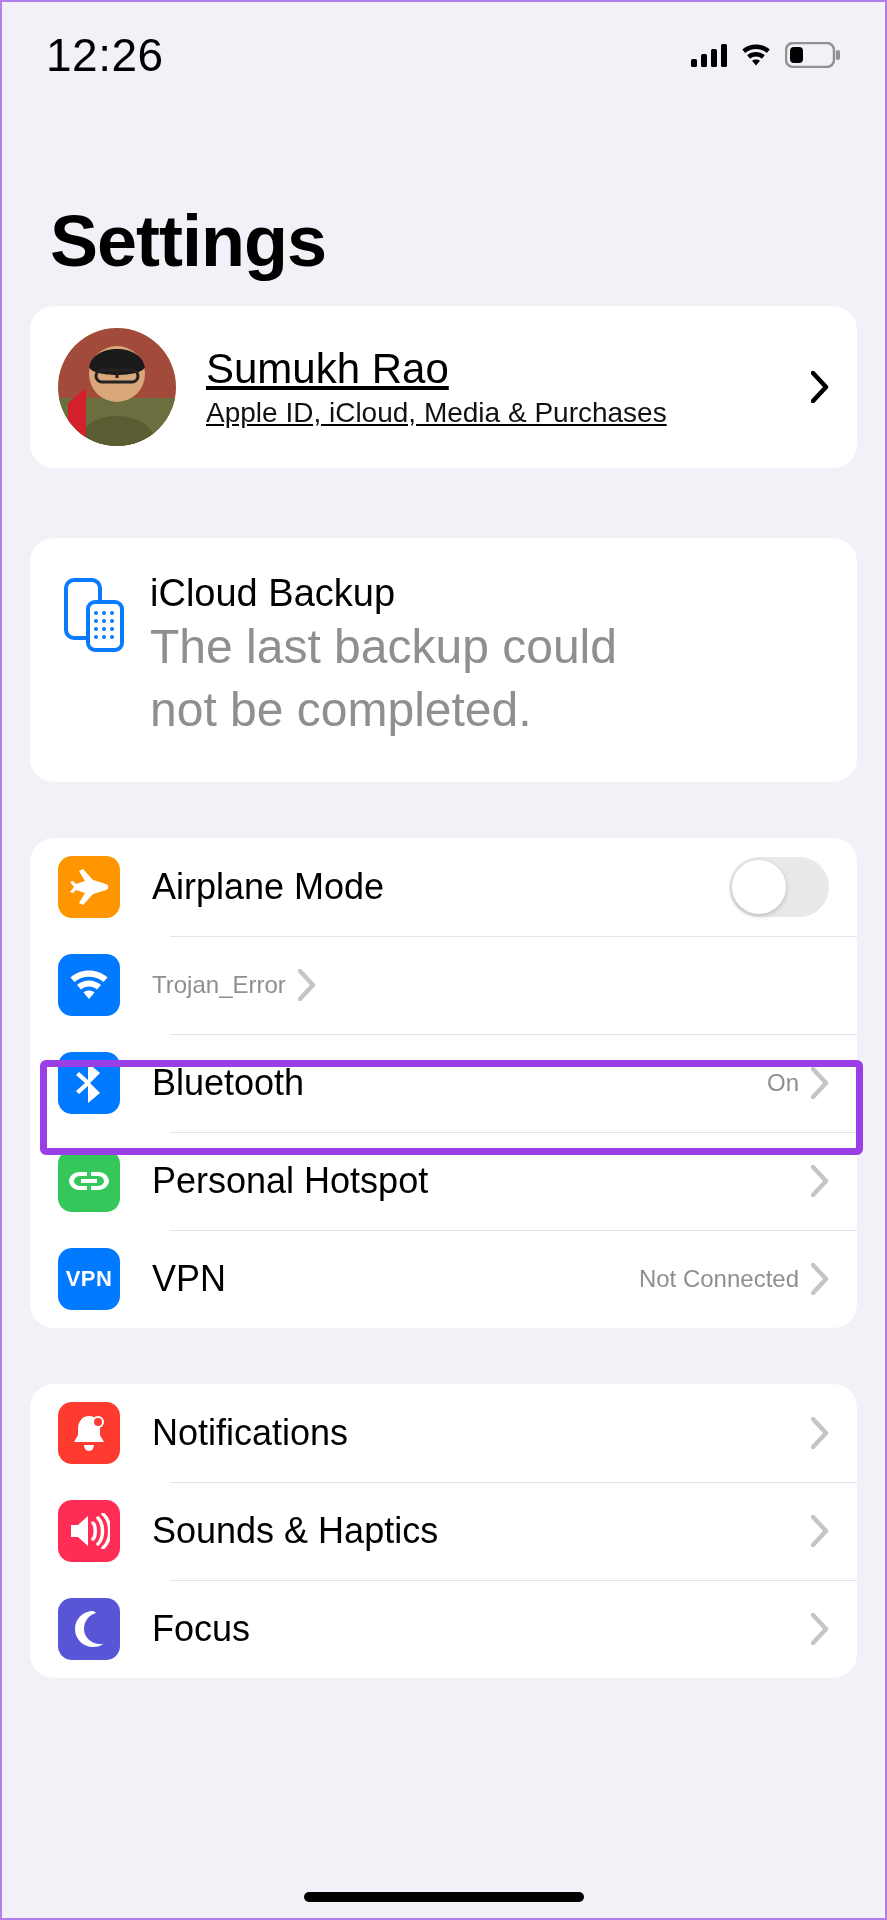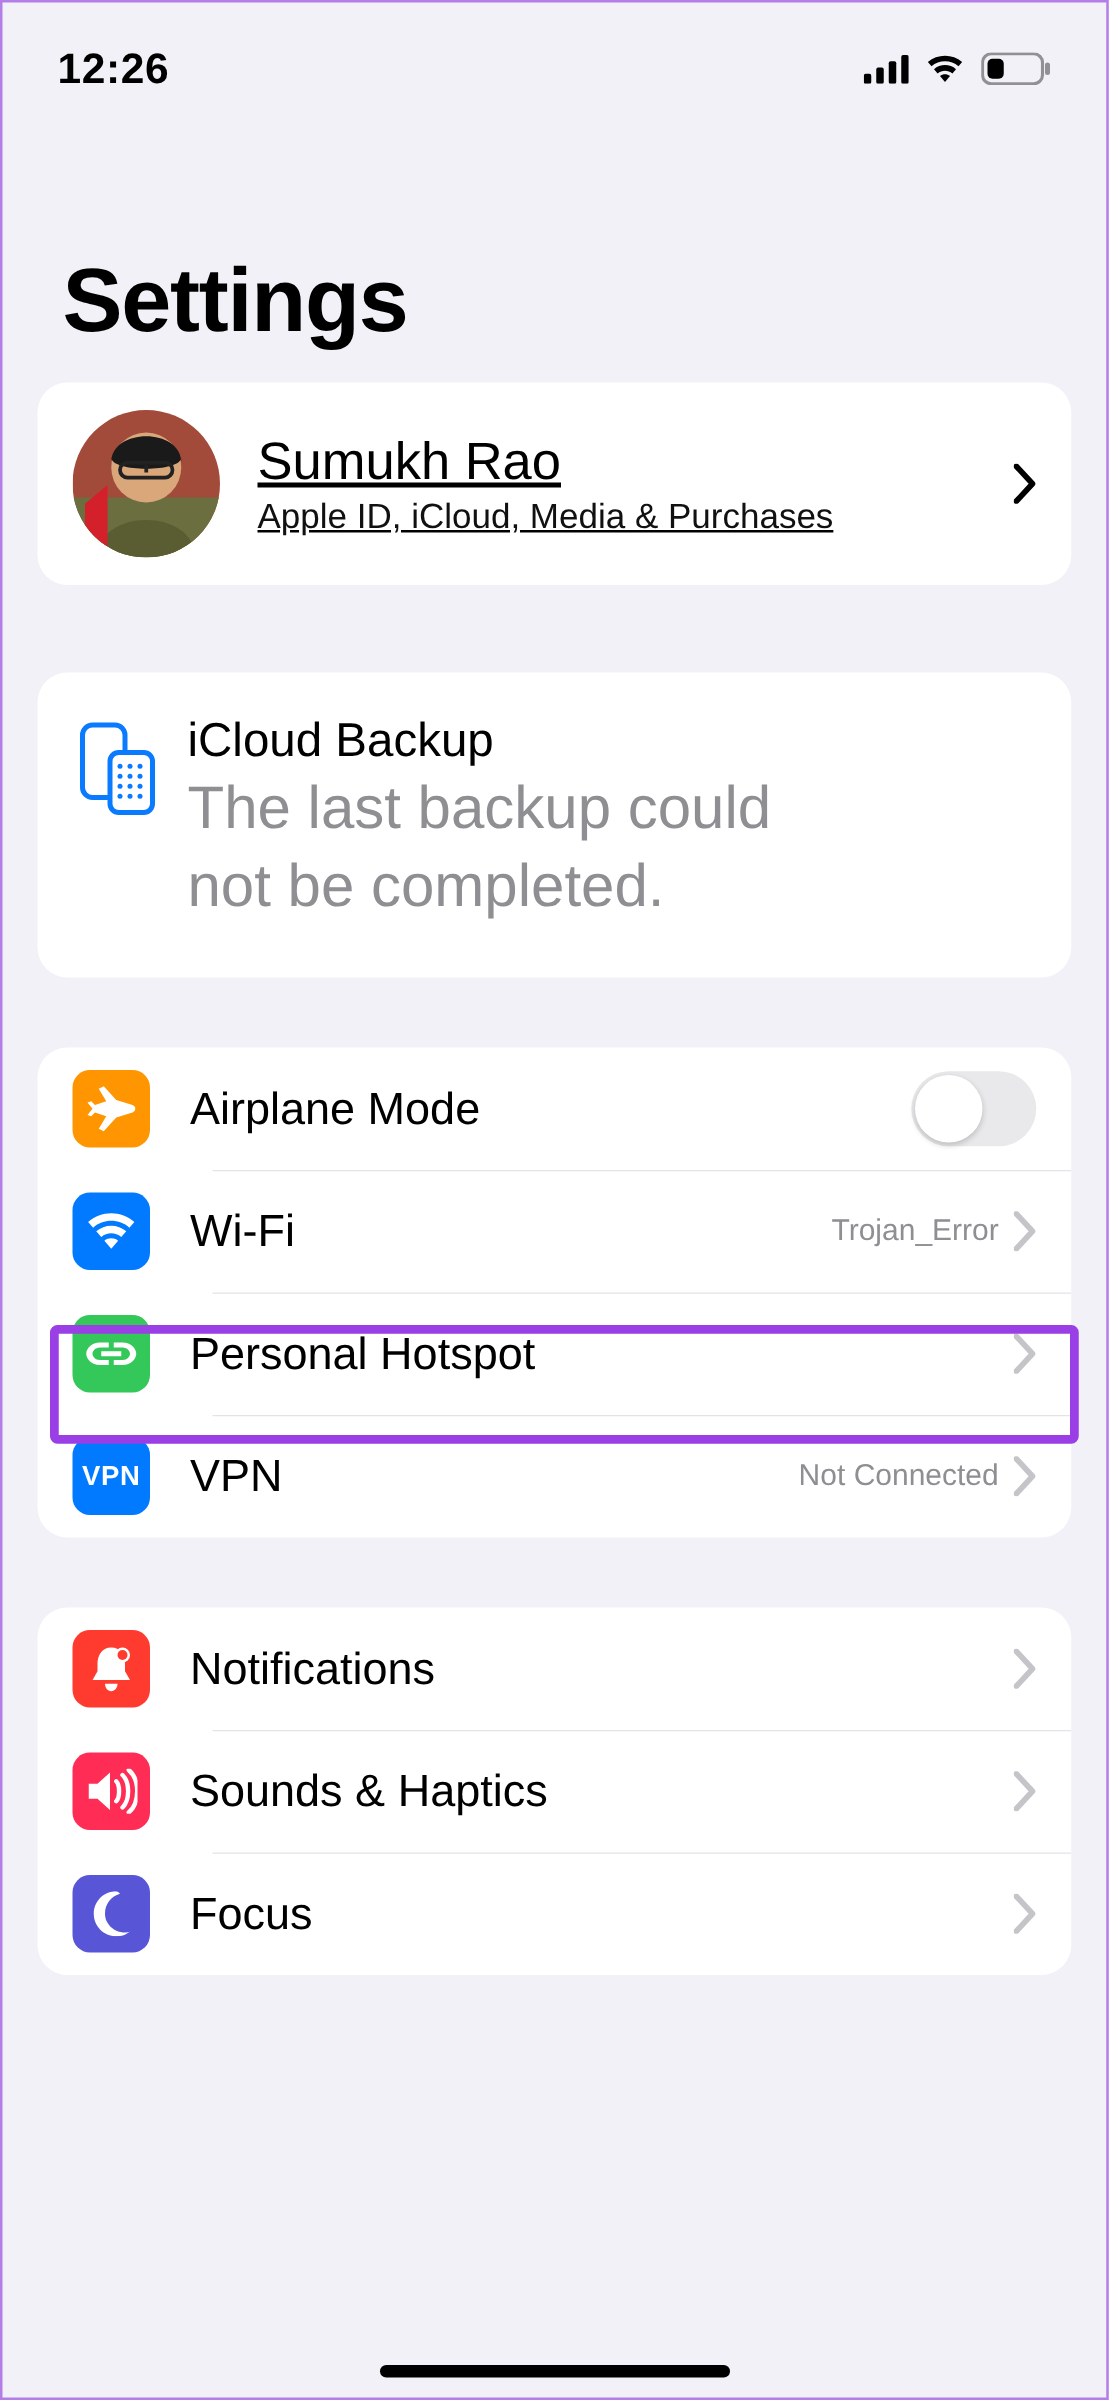--- a/index.html
+++ b/index.html
@@ -13,21 +13,21 @@
   }
 
   
   .status-bar {
     display: flex;
     justify-content: space-between;
     align-items: center;
     padding: 28px 44px 10px 44px;
     height: 88px;
   }
-  .status-time { font-size: 34px; font-weight: 700; letter-spacing: 0.5px; }
+  .status-time { font-size: 46px; font-weight: 400; letter-spacing: 0.5px; }
   .status-right { display: flex; align-items: center; gap: 12px; }
 
   .page-title {
     font-size: 72px;
     font-weight: 800;
     padding: 110px 34px 24px 48px;
     letter-spacing: -1px;
   }
 
   .group {
@@ -250,29 +250,42 @@
     <div class="label">Airplane Mode</div>
     <div class="toggle"></div>
   </div>
 
   <div class="row">
     <div class="icon-box blue">
       <svg width="42" height="32" viewBox="0 0 42 32">
           <path d="M21 30 L15.5 23.5 C18.7 20.9 23.3 20.9 26.5 23.5 Z M9 16 C15.6 10 26.4 10 33 16 L29 20.6 C24.4 16.6 17.6 16.6 13 20.6 Z M2.5 8.5 C12.6 -0.8 29.4 -0.8 39.5 8.5 L35.5 13.1 C27.4 5.8 14.6 5.8 6.5 13.1 Z" fill="#fff"></path>
         </svg>
     </div>
-    <div class="label">Wi-Fi</div>
     <div class="value">Trojan_Error</div>
     <span class="chev">
         <svg width="18" height="32" viewBox="0 0 18 32">
           <path d="M2 2 L15 16 L2 30" fill="none" stroke="currentColor" stroke-width="4.5" stroke-linecap="round" stroke-linejoin="round"></path>
         </svg>
       </span>
   </div>
 
+  <div class="row">
+    <div class="icon-box blue">
+      <svg width="26" height="42" viewBox="0 0 26 42">
+          <path d="M12 1 L24 11 L14 21 L24 31 L12 41 L12 24 L3 32 L0 29 L9 21 L0 13 L3 10 L12 18 Z M15 8 L19.5 11.5 L15 16 Z M15 26 L19.5 30.5 L15 34 Z" fill="#fff"></path>
+        </svg>
+    </div>
+    <div class="label">Bluetooth</div>
+    <div class="value">On</div>
+    <span class="chev">
+        <svg width="18" height="32" viewBox="0 0 18 32">
+          <path d="M2 2 L15 16 L2 30" fill="none" stroke="currentColor" stroke-width="4.5" stroke-linecap="round" stroke-linejoin="round"></path>
+        </svg>
+      </span>
+  </div>
 
 
   <div class="row">
     <div class="icon-box green">
       <svg width="44" height="28" viewBox="0 0 44 28">
           <path d="M13 5 L20 5 C20 5 20 9 20 9 L13 9 C9 9 7 12 7 14 C7 16 9 19 13 19 L20 19 L20 23 L13 23 C6 23 2 18 2 14 C2 10 6 5 13 5 Z M31 5 L24 5 L24 9 L31 9 C35 9 37 12 37 14 C37 16 35 19 31 19 L24 19 L24 23 L31 23 C38 23 42 18 42 14 C42 10 38 5 31 5 Z M14 12 L30 12 L30 16 L14 16 Z" fill="#fff"></path>
         </svg>
     </div>
     <div class="label">Personal Hotspot</div>
     <span class="chev">

